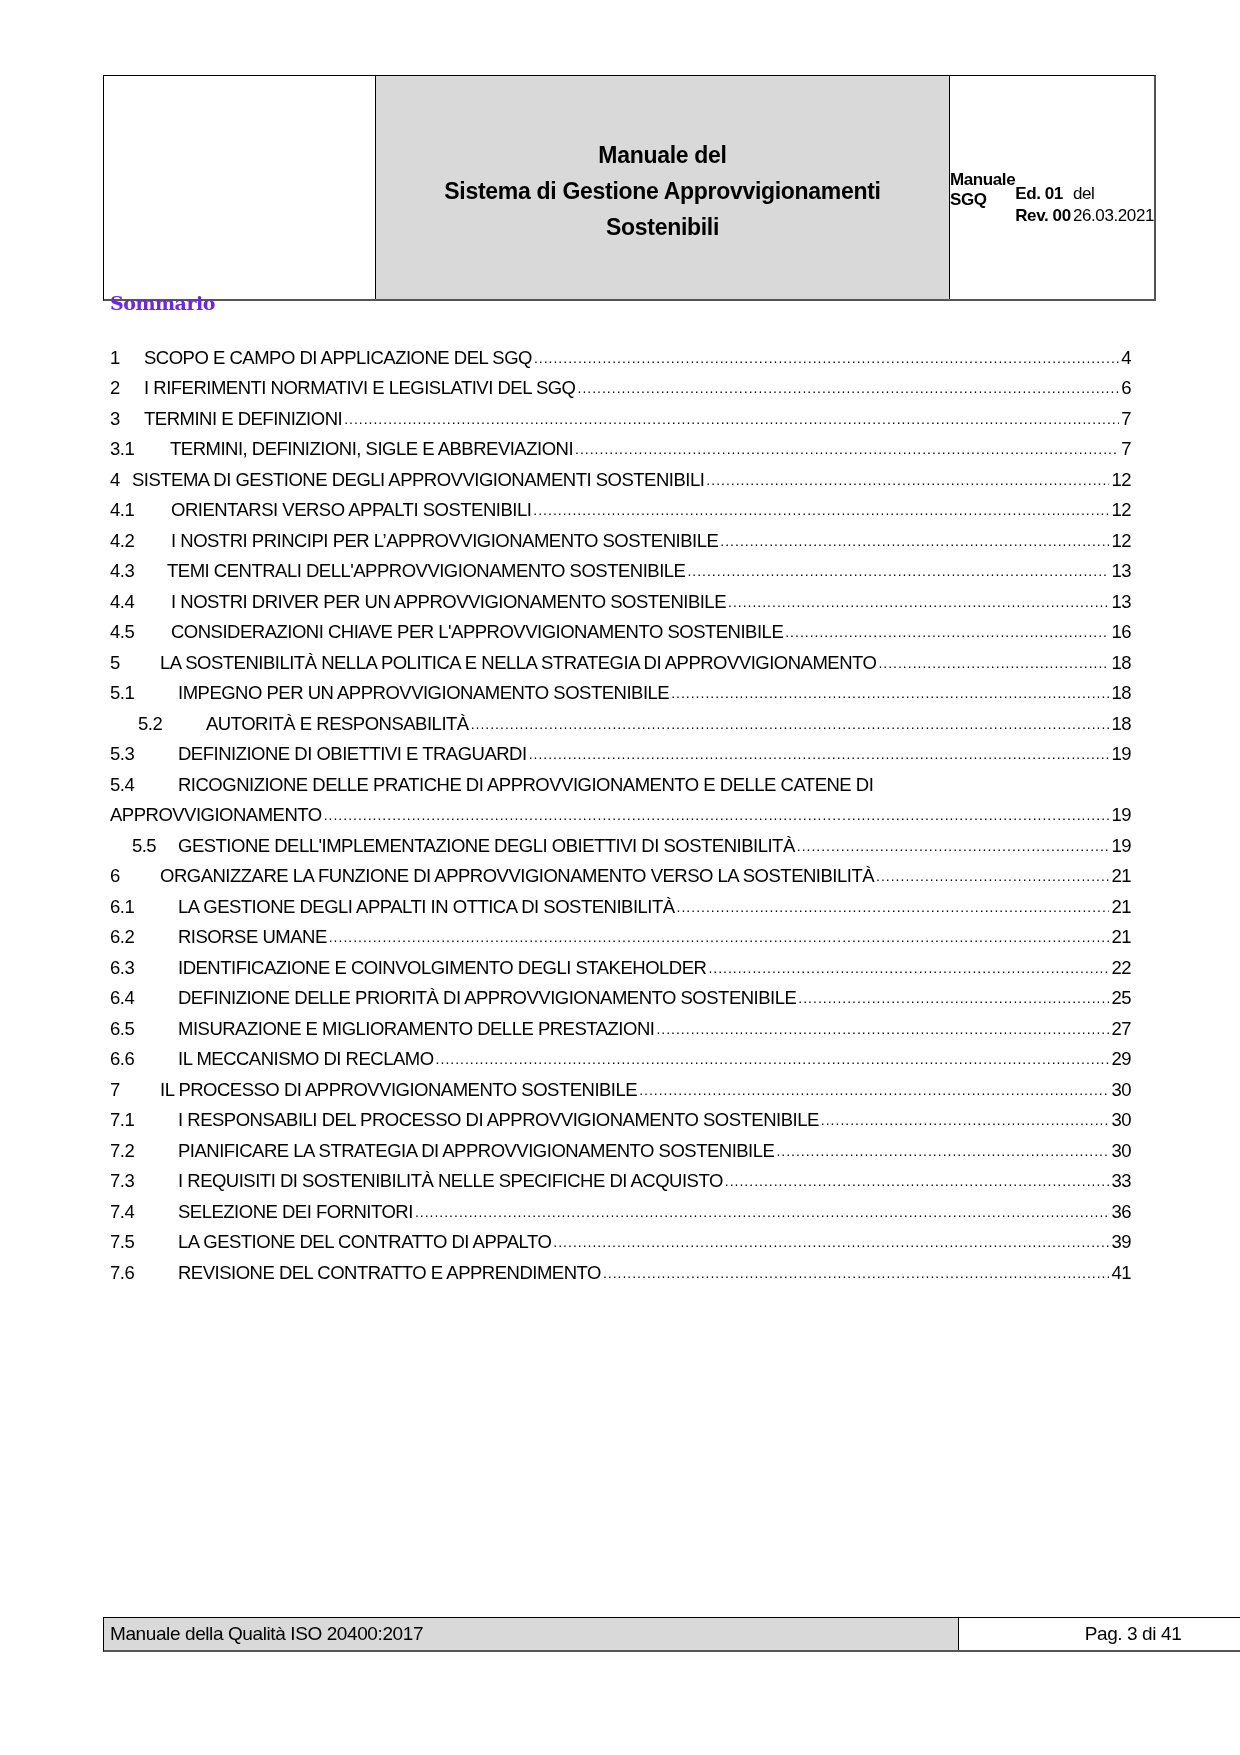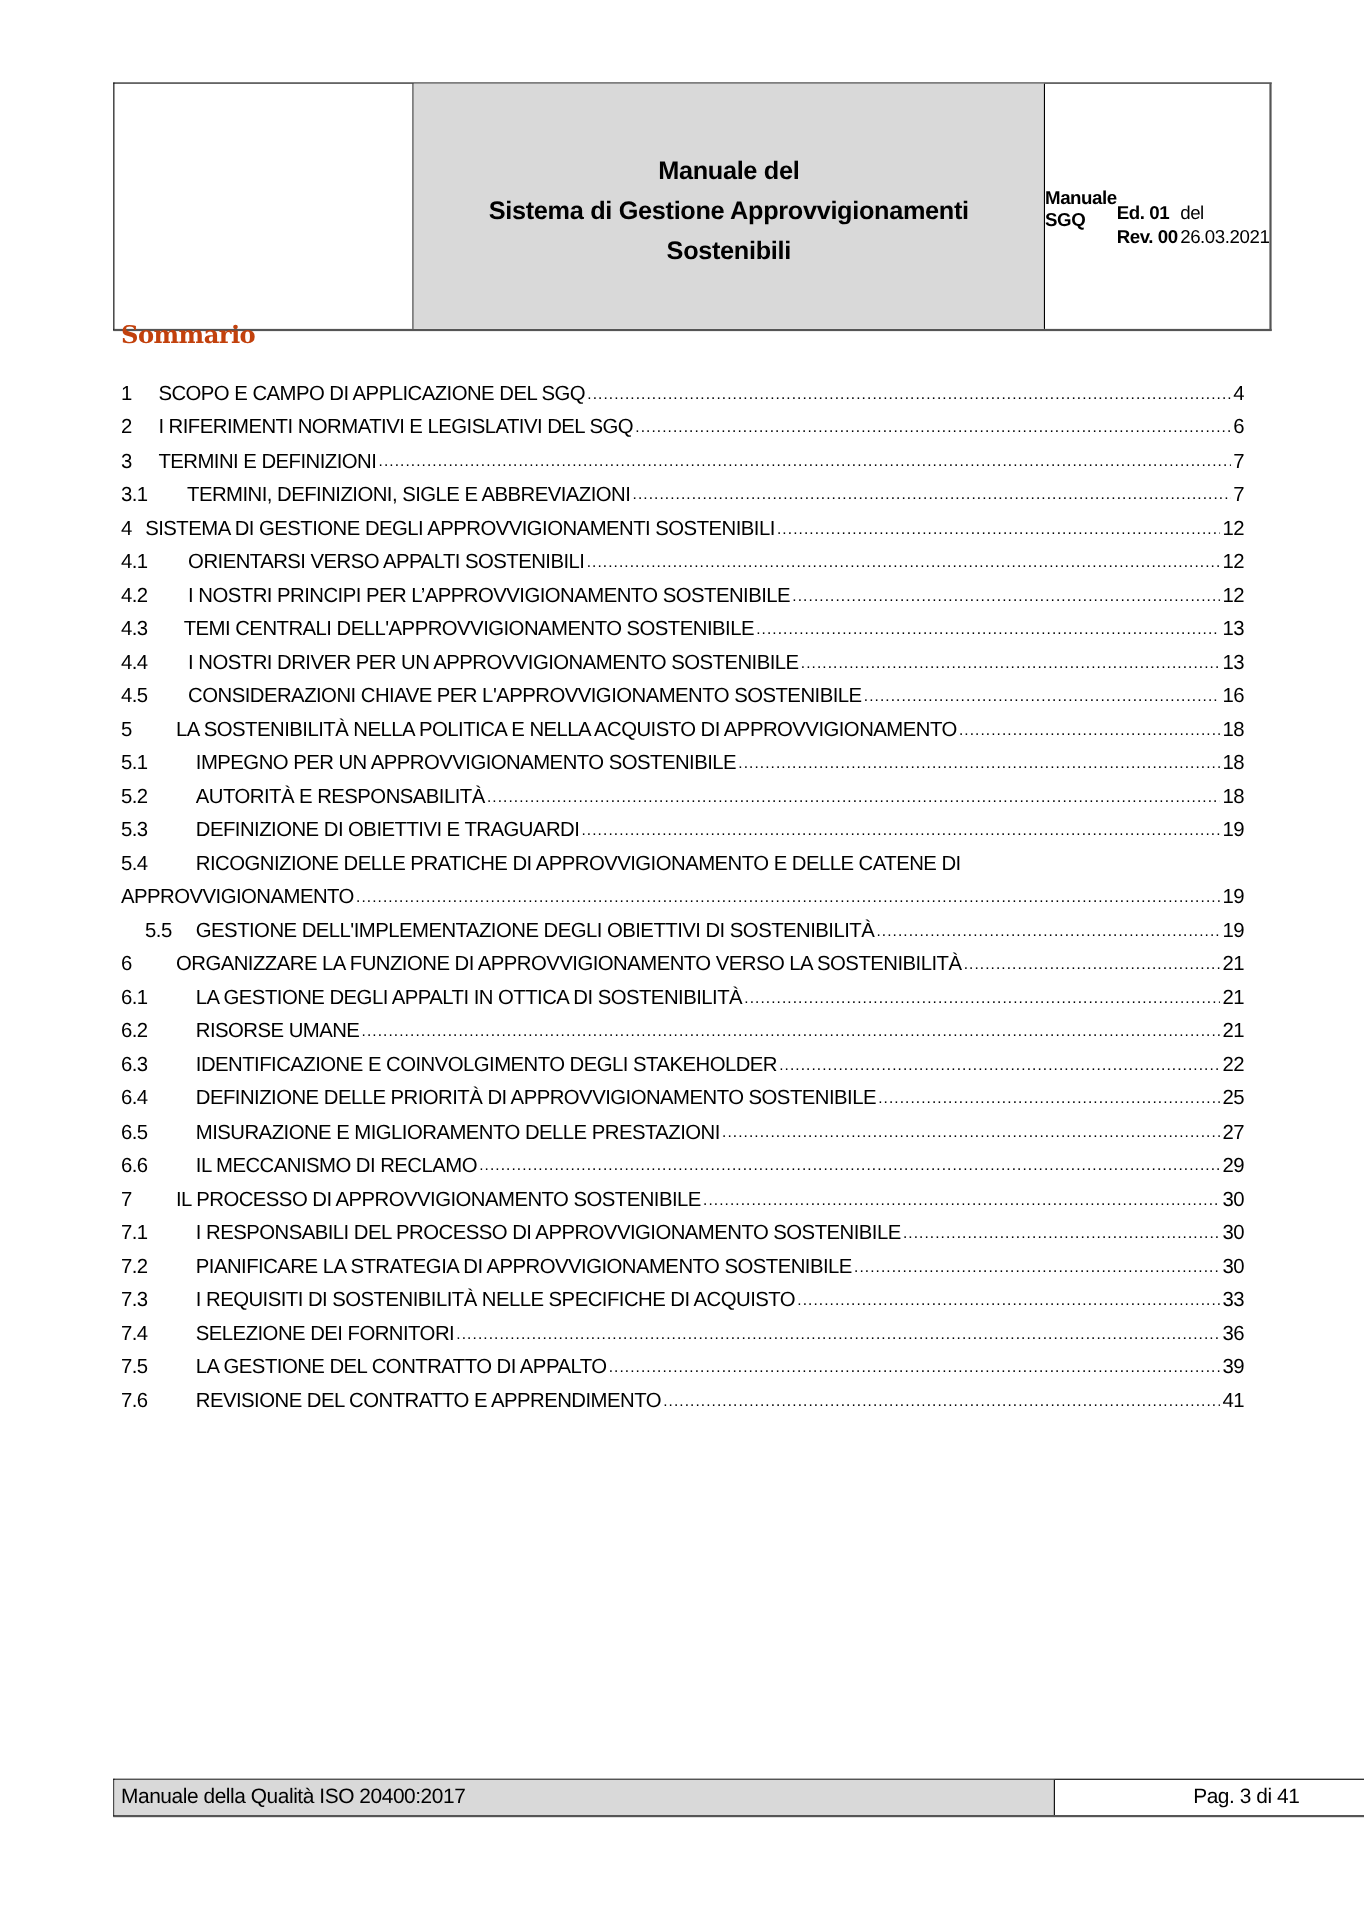--- a/index.html
+++ b/index.html
@@ -21,21 +21,21 @@
     flex: 1; display: flex; align-items: center;
     font-family: "Liberation Sans", sans-serif; font-size: 17px; letter-spacing: -0.4px;
     padding-top: 35px; box-sizing: border-box;
   }
   .hb-meta .code { font-weight: bold; margin-bottom: 30px; }
   .hb-meta .ed { font-weight: bold; line-height: 22px; }
   .hb-meta .date { line-height: 22px; }
 
   .toc-title {
     position: absolute; left: 110px; top: 292px;
-    font-family: "DejaVu Serif", serif; font-weight: bold; font-size: 22px; color: #c2410c;
+    font-family: "DejaVu Serif", serif; font-weight: bold; font-size: 19px; color: #6d28d9;
     letter-spacing: -0.5px;
   }
 
   .toc { position: absolute; left: 110px; top: 338px; width: 1021px; }
   .toc-row {
     position: relative; height: 30.5px; display: flex; align-items: flex-end;
     font-family: "Liberation Sans", sans-serif; font-size: 18.5px; letter-spacing: -0.5px;
     white-space: nowrap; overflow: hidden;
   }
   .toc-num { display: inline-block; flex: 0 0 auto; }
@@ -134,32 +134,32 @@
       <span class="toc-page">13</span>
     </div>
     <div class="toc-row">
       <span class="toc-num" style="width: 61px;">4.5</span>
       <span class="toc-label">CONSIDERAZIONI CHIAVE PER L'APPROVVIGIONAMENTO SOSTENIBILE</span>
       <span class="toc-dots"></span>
       <span class="toc-page">16</span>
     </div>
     <div class="toc-row">
       <span class="toc-num" style="width: 50px;">5</span>
-      <span class="toc-label">LA SOSTENIBILITÀ NELLA POLITICA E NELLA ACQUISTO DI APPROVVIGIONAMENTO</span>
+      <span class="toc-label">LA SOSTENIBILITÀ NELLA POLITICA E NELLA STRATEGIA DI APPROVVIGIONAMENTO</span>
       <span class="toc-dots"></span>
       <span class="toc-page">18</span>
     </div>
     <div class="toc-row">
       <span class="toc-num" style="width: 68px;">5.1</span>
       <span class="toc-label">IMPEGNO PER UN APPROVVIGIONAMENTO SOSTENIBILE</span>
       <span class="toc-dots"></span>
       <span class="toc-page">18</span>
     </div>
     <div class="toc-row">
-      <span class="toc-num" style="width: 68px;">5.2</span>
+      <span class="toc-num" style="width: 68px; margin-left: 28px;">5.2</span>
       <span class="toc-label">AUTORITÀ E RESPONSABILITÀ</span>
       <span class="toc-dots"></span>
       <span class="toc-page">18</span>
     </div>
     <div class="toc-row">
       <span class="toc-num" style="width: 68px;">5.3</span>
       <span class="toc-label">DEFINIZIONE DI OBIETTIVI E TRAGUARDI</span>
       <span class="toc-dots"></span>
       <span class="toc-page">19</span>
     </div>

